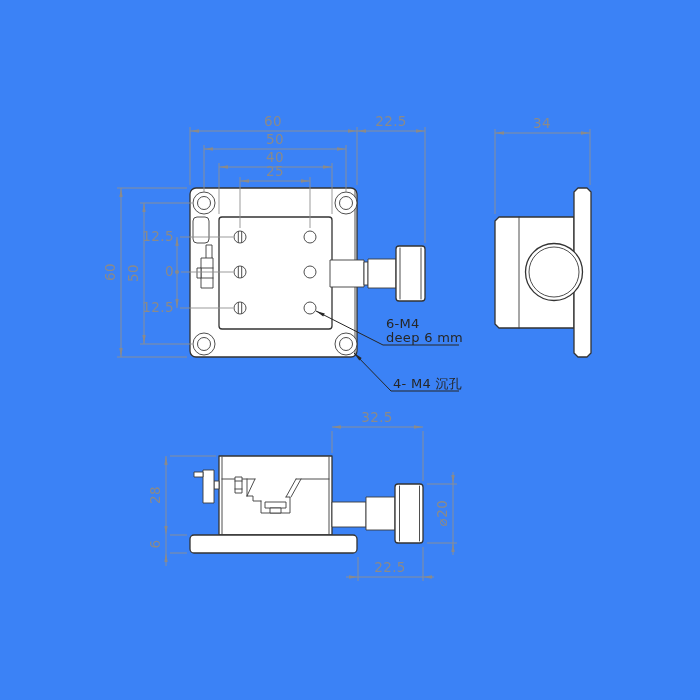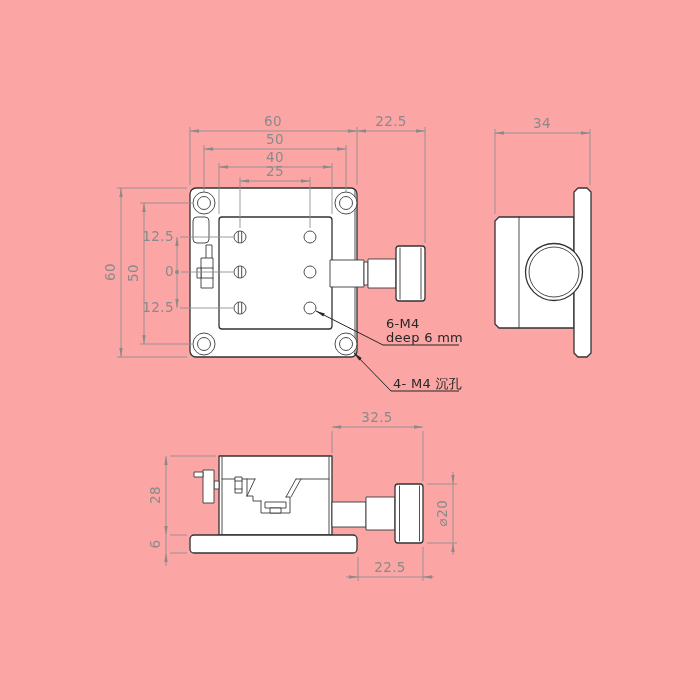--- a/index.html
+++ b/index.html
@@ -1,16 +1,16 @@
 <!DOCTYPE html>
 <html><head>
 <meta charset="utf-8">
 <style>
   html,body{margin:0;padding:0;background:#ffffff;}
-  .stage{width:700px;height:700px;position:relative;background:#fca5a5;overflow:hidden;}
+  .stage{width:700px;height:700px;position:relative;background:#3b82f6;overflow:hidden;}
   svg{display:block;}
   .edge-thin{fill:none;stroke:#3a3a3a;stroke-width:0.9;stroke-linejoin:round;stroke-linecap:round;}
   .part{fill:#ffffff;stroke:#333333;stroke-width:1.3;stroke-linejoin:round;}
   .part-thin{fill:#ffffff;stroke:#3a3a3a;stroke-width:0.9;stroke-linejoin:round;}
   .dim{stroke:#909090;stroke-width:0.9;fill:none;}
   .dimarrow{fill:#8a8a8a;stroke:none;}
   .dimtext{font-family:"DejaVu Sans","Liberation Sans",sans-serif;font-size:13.5px;fill:#8a8a8a;letter-spacing:0.4px;}
   .anntext{font-family:"DejaVu Sans","Liberation Sans",sans-serif;font-size:13px;fill:#262626;letter-spacing:0.3px;}
   .leader{stroke:#262626;stroke-width:1;fill:none;}
   .leaderarrow{fill:#262626;stroke:none;}

